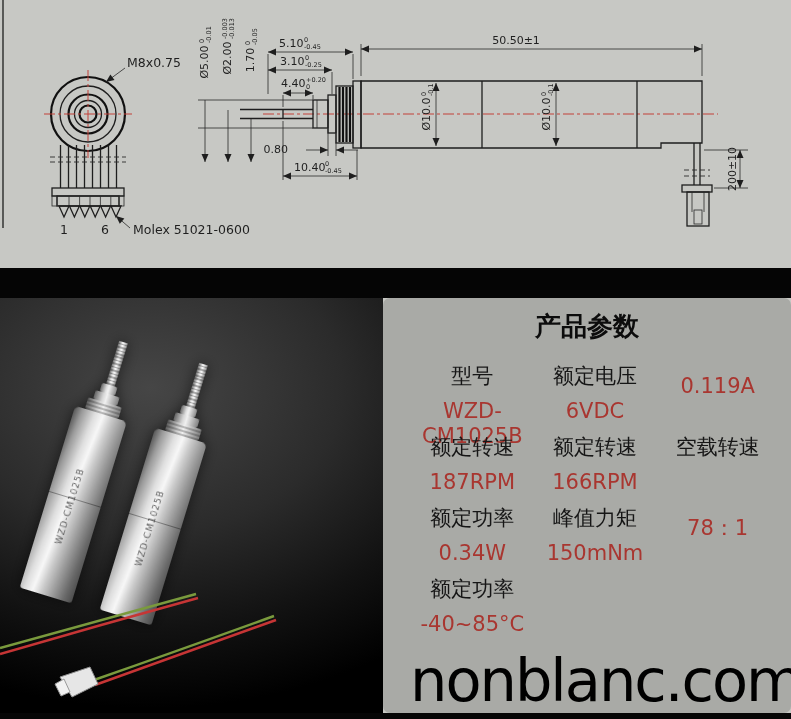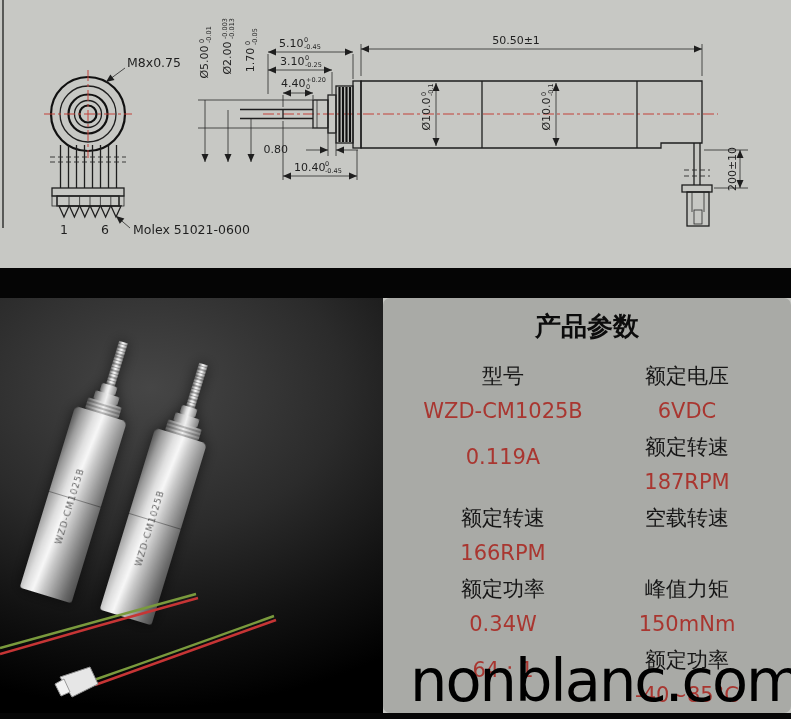--- a/index.html
+++ b/index.html
@@ -42,21 +42,21 @@
       linear-gradient(90deg,#5e5e5e,#d2d2d2 35%,#efefef 50%,#7d7d7d); }
   .m-body { position:relative; width:54px; height:190px; border-radius:5px 5px 3px 3px;
     background:linear-gradient(95deg,#565656 0%,#9a9a9a 12%,#dedede 30%,#f7f7f7 42%,#cacaca 55%,#9d9d9d 70%,#696969 88%,#4d4d4d 100%); }
   .m-body::after { content:""; position:absolute; left:0; right:0; top:47%; height:1px; background:rgba(0,0,0,.35); }
   .m-print { position:absolute; left:19px; top:58px; writing-mode:vertical-rl; transform:rotate(180deg);
     font-size:9px; letter-spacing:1px; color:rgba(85,85,85,.9); }
   .photo svg.wires { position:absolute; left:0; top:0; }
   
   .spec { position:absolute; left:383px; top:298px; width:408px; height:415px; background:#a9aaa6;border-radius:7px; }
   .spec-title { margin-top:10px; text-align:center; font-size:26px; line-height:36px; font-weight:bold; color:#0c0c0c; }
-  .spec-grid { display:grid; grid-template-columns:1fr 1fr; margin-top:8px; padding:0 12px 0 28px; }
+  .spec-grid { display:grid; grid-template-columns:1fr 1fr 1fr; margin-top:8px; padding:0 12px 0 28px; }
   .cell { height:71px; text-align:center; padding-top:12px; box-sizing:border-box; }
   .cell .lbl { font-size:21px; line-height:25px; color:#161616; font-weight:500; }
   .cell .val { font-size:21px; line-height:25px; margin-top:10px; color:#a93630; }
   
   .bottom-strip { position:absolute; left:0; top:713px; width:791px; height:6px; background:#060606; z-index:5; }
   .watermark { position:absolute; left:391px; top:646px; z-index:10; color:#000;
     font-size:59px; letter-spacing:-2px; font-weight:500; white-space:nowrap;margin-left:19px; }
 </style>
 </head>
 <body>
@@ -322,21 +322,21 @@
       </div>
       <div class="cell">
         <div class="lbl">额定功率</div>
         <div class="val">0.34W</div>
       </div>
       <div class="cell">
         <div class="lbl">峰值力矩</div>
         <div class="val">150mNm</div>
       </div>
       <div class="cell">
-        <div class="val">64：1</div>
+        <div class="val">78：1</div>
       </div>
       <div class="cell">
         <div class="lbl">额定功率</div>
         <div class="val">-40~85°C</div>
       </div>
     </div>
   </div>
 
   <div class="bottom-strip"></div>
   <div class="watermark">nonblanc.com</div>

